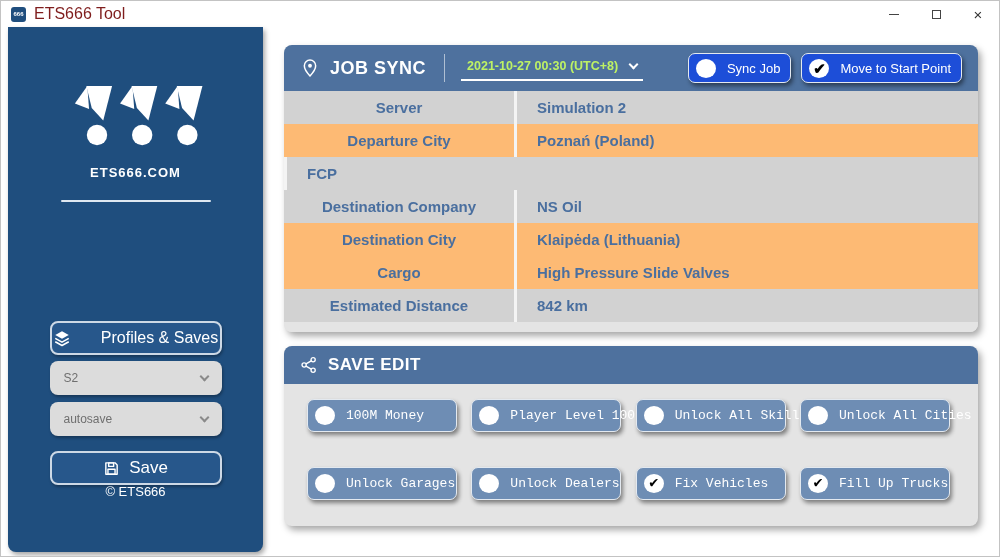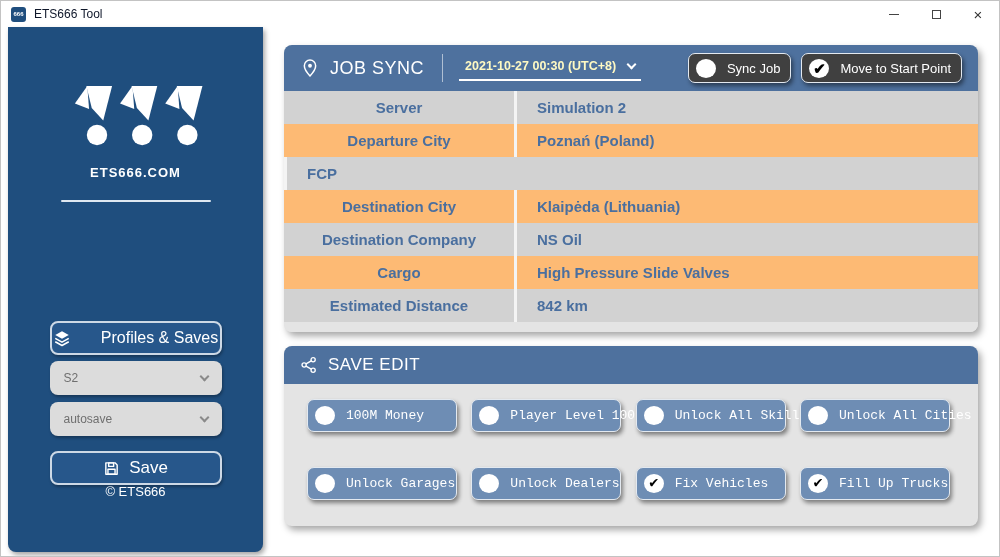--- a/index.html
+++ b/index.html
@@ -12,21 +12,21 @@
   
   .titlebar {
     position:absolute; top:0; left:0; width:100%; height:26px; background:#ffffff;
     display:flex; align-items:center; padding-left:10px;
   }
   .app-icon {
     width:15px; height:15px; background:#1f4e7e; border-radius:3px;
     color:#fff; font-size:6px; font-weight:bold; display:flex;
     align-items:center; justify-content:center; letter-spacing:0;
   }
-  .titlebar-title { font-size:12px; color:#0f172a; margin-left:8px; flex:1; }
+  .titlebar-title { font-size:16px; color:#7f1d1d; margin-left:8px; flex:1; }
   .win-controls { display:flex; height:100%; }
   .win-btn { width:42px; height:100%; display:flex; align-items:center; justify-content:center; color:#444; cursor:default; }
   .glyph-min { width:10px; height:1px; background:#444; display:inline-block; }
   .glyph-max { width:9px; height:9px; border:1px solid #444; display:inline-block; }
   .glyph-close { font-size:15px; line-height:1; color:#333; }
   
   .sidebar {
     position:absolute; left:7px; top:26px; width:255px; height:525px;
     background:#1f4e7e; border-radius:0 0 8px 8px;
     box-shadow:2px 3px 5px rgba(0,0,0,.35);
@@ -58,43 +58,43 @@
     box-shadow:3px 4px 7px rgba(0,0,0,.35); background:#e4e4e4;
   }
   .panel-jobsync { top:44px; }
   .panel-saveedit { top:345px; height:180px; }
   .panel-header {
     background:#4e719e; border-radius:8px 8px 0 0; display:flex; align-items:center;
     color:#fff; padding:0 16px;
   }
   .hdr-jobsync { height:46px; }
   .hdr-saveedit { height:38px; }
-  .panel-title { font-size:18px; font-weight:normal; letter-spacing:.5px; margin-left:10px; }
+  .panel-title { font-size:18px; font-weight:bold; letter-spacing:.5px; margin-left:10px; }
   .hdr-divider { width:1px; height:28px; background:rgba(255,255,255,.55); margin:0 16px 0 18px; }
   .date-control {
     display:flex; align-items:center; gap:12px; cursor:pointer;
     border-bottom:2px solid #fff; padding:4px 6px 6px 6px;
   }
-  .date-text { font-size:12.5px; font-weight:bold; color:#fef9c3; }
+  .date-text { font-size:12.5px; font-weight:bold; color:#bef264; }
   .chev-white { width:7px; height:7px; border-right:2px solid #fff; border-bottom:2px solid #fff; transform:rotate(45deg); margin-top:-3px; }
   .hdr-spacer { flex:1; }
   
   .check-btn {
     height:31px; background:#6e8db4; border:1px solid #e3e9f0; border-radius:7px;
     display:flex; align-items:center; padding:0 10px 0 7px; gap:11px;
     color:#fff; font-size:13px; cursor:pointer; box-shadow:2px 3px 4px rgba(0,0,0,.45);
     white-space:nowrap;
   }
   .check-circle {
     width:20px; height:19px; min-width:20px; background:#fff; border-radius:50%;
     display:flex; align-items:center; justify-content:center;
     color:#000; font-size:15px; font-weight:bold; line-height:1;
   }
   .toggles { display:flex; gap:10px; }
-  .toggles .check-btn { height:30px; background:#404040; }
+  .toggles .check-btn { height:30px; background:#1d4ed8; }
   
   .job-table { width:100%; border-radius:0 0 8px 8px; overflow:hidden; padding-bottom:10px; background:#e4e4e4; }
   .job-row { display:flex; height:33px; }
   .job-row.odd  { background:#d2d2d2; }
   .job-row.even { background:#fdba74; }
   .cell-label {
     width:230px; min-width:230px; display:flex; align-items:center; justify-content:center;
     font-size:15px; font-weight:bold; color:#4a6f9f;
   }
   .cell-value {
@@ -211,27 +211,27 @@
           <div class="cell-label">Server</div>
           <div class="cell-value">Simulation 2</div>
         </div>
         <div class="job-row even">
           <div class="cell-label">Departure City</div>
           <div class="cell-value">Poznań (Poland)</div>
         </div>
         <div class="job-row odd">
           <div class="cell-value">FCP</div>
         </div>
+        <div class="job-row odd">
+          <div class="cell-label">Destination Company</div>
+          <div class="cell-value">NS Oil</div>
+        </div>
         <div class="job-row even">
           <div class="cell-label">Destination City</div>
           <div class="cell-value">Klaipėda (Lithuania)</div>
-        </div>
-        <div class="job-row odd">
-          <div class="cell-label">Destination Company</div>
-          <div class="cell-value">NS Oil</div>
         </div>
         <div class="job-row even">
           <div class="cell-label">Cargo</div>
           <div class="cell-value">High Pressure Slide Valves</div>
         </div>
         <div class="job-row odd">
           <div class="cell-label">Estimated Distance</div>
           <div class="cell-value">842 km</div>
         </div>
       </div>

